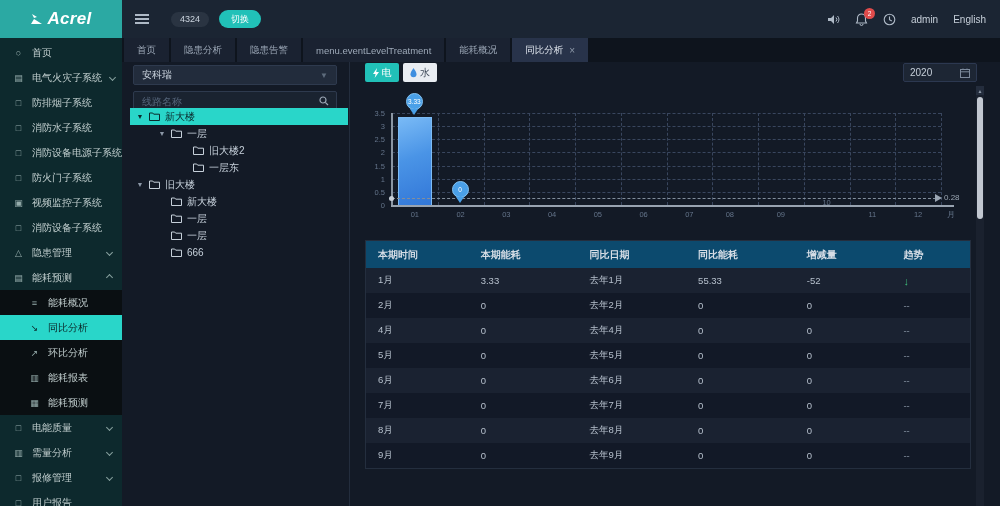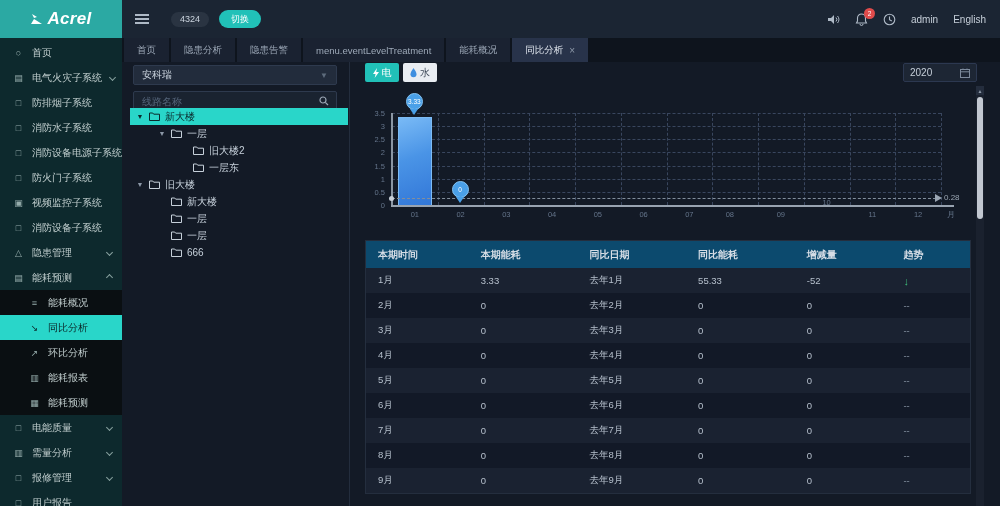--- a/index.html
+++ b/index.html
@@ -490,28 +490,20 @@
         </tr>
         <tr>
           <td>2月</td>
           <td>0</td>
           <td>去年2月</td>
           <td>0</td>
           <td>0</td>
           <td><span class="trend-none">--</span></td>
         </tr>
         <tr>
-          <td>3月</td>
-          <td>0</td>
-          <td>去年3月</td>
-          <td>0</td>
-          <td>0</td>
-          <td><span class="trend-none">--</span></td>
-        </tr>
-        <tr>
           <td>4月</td>
           <td>0</td>
           <td>去年4月</td>
           <td>0</td>
           <td>0</td>
           <td><span class="trend-none">--</span></td>
         </tr>
         <tr>
           <td>5月</td>
           <td>0</td>

